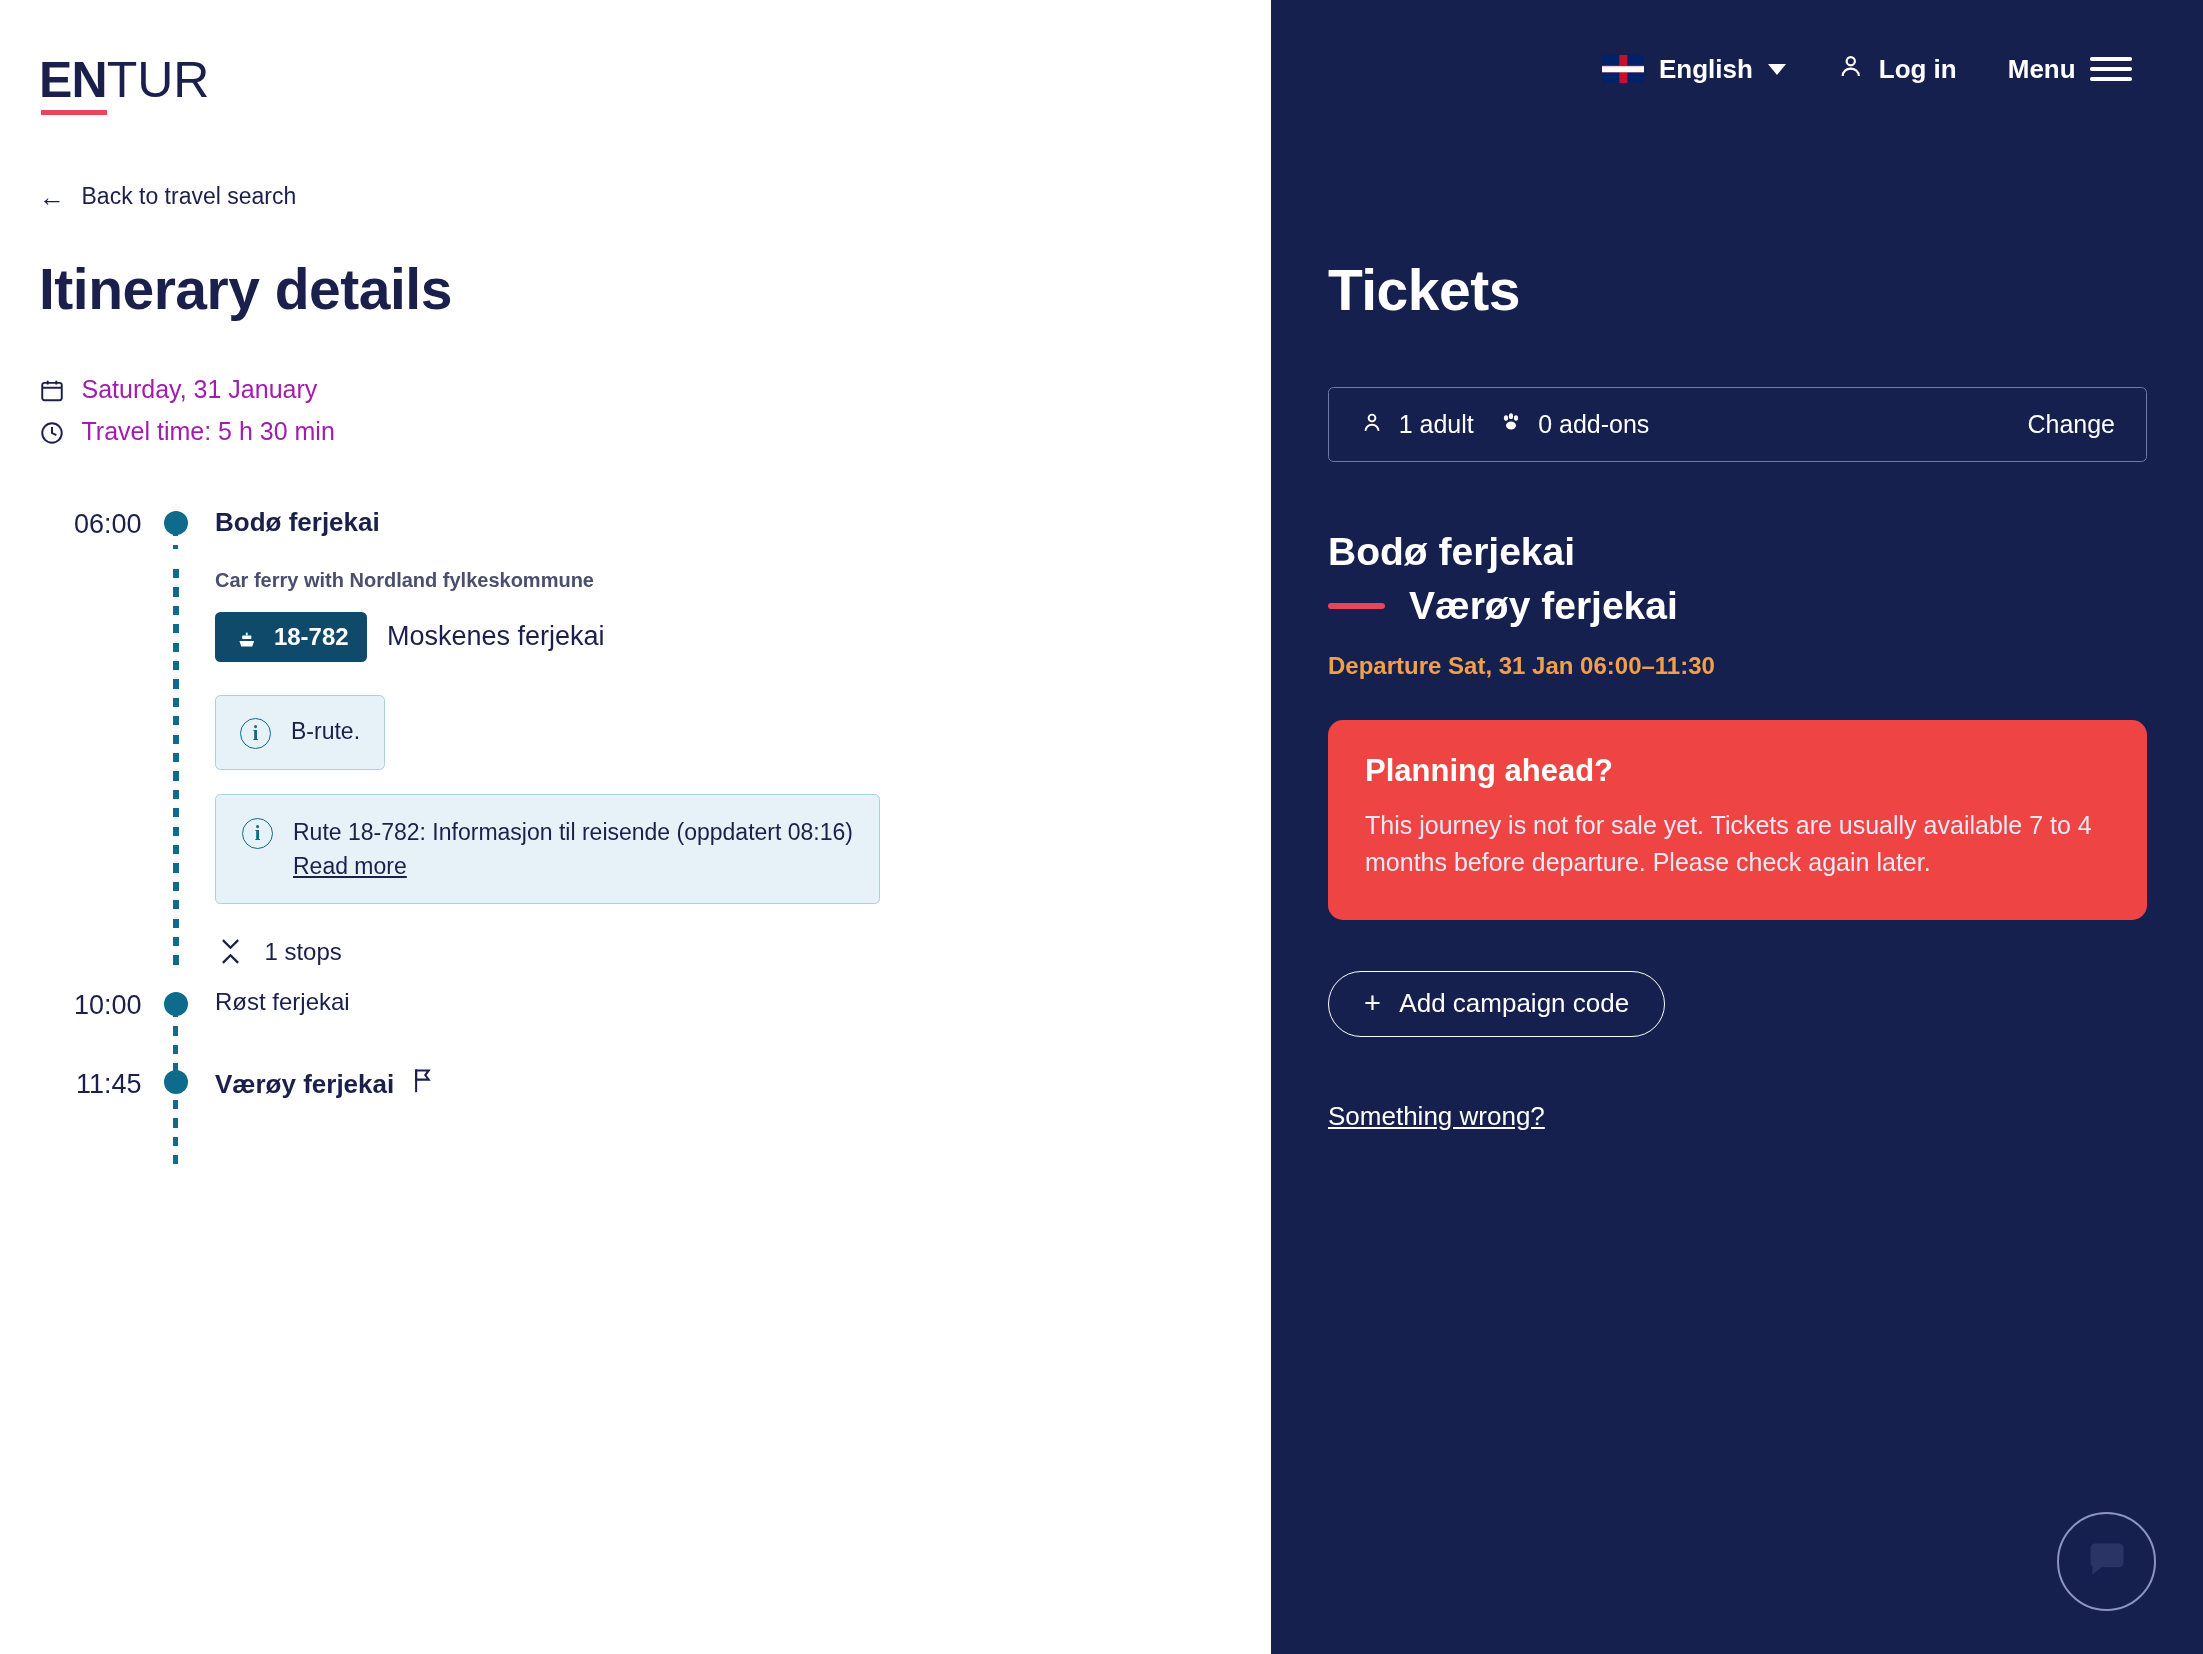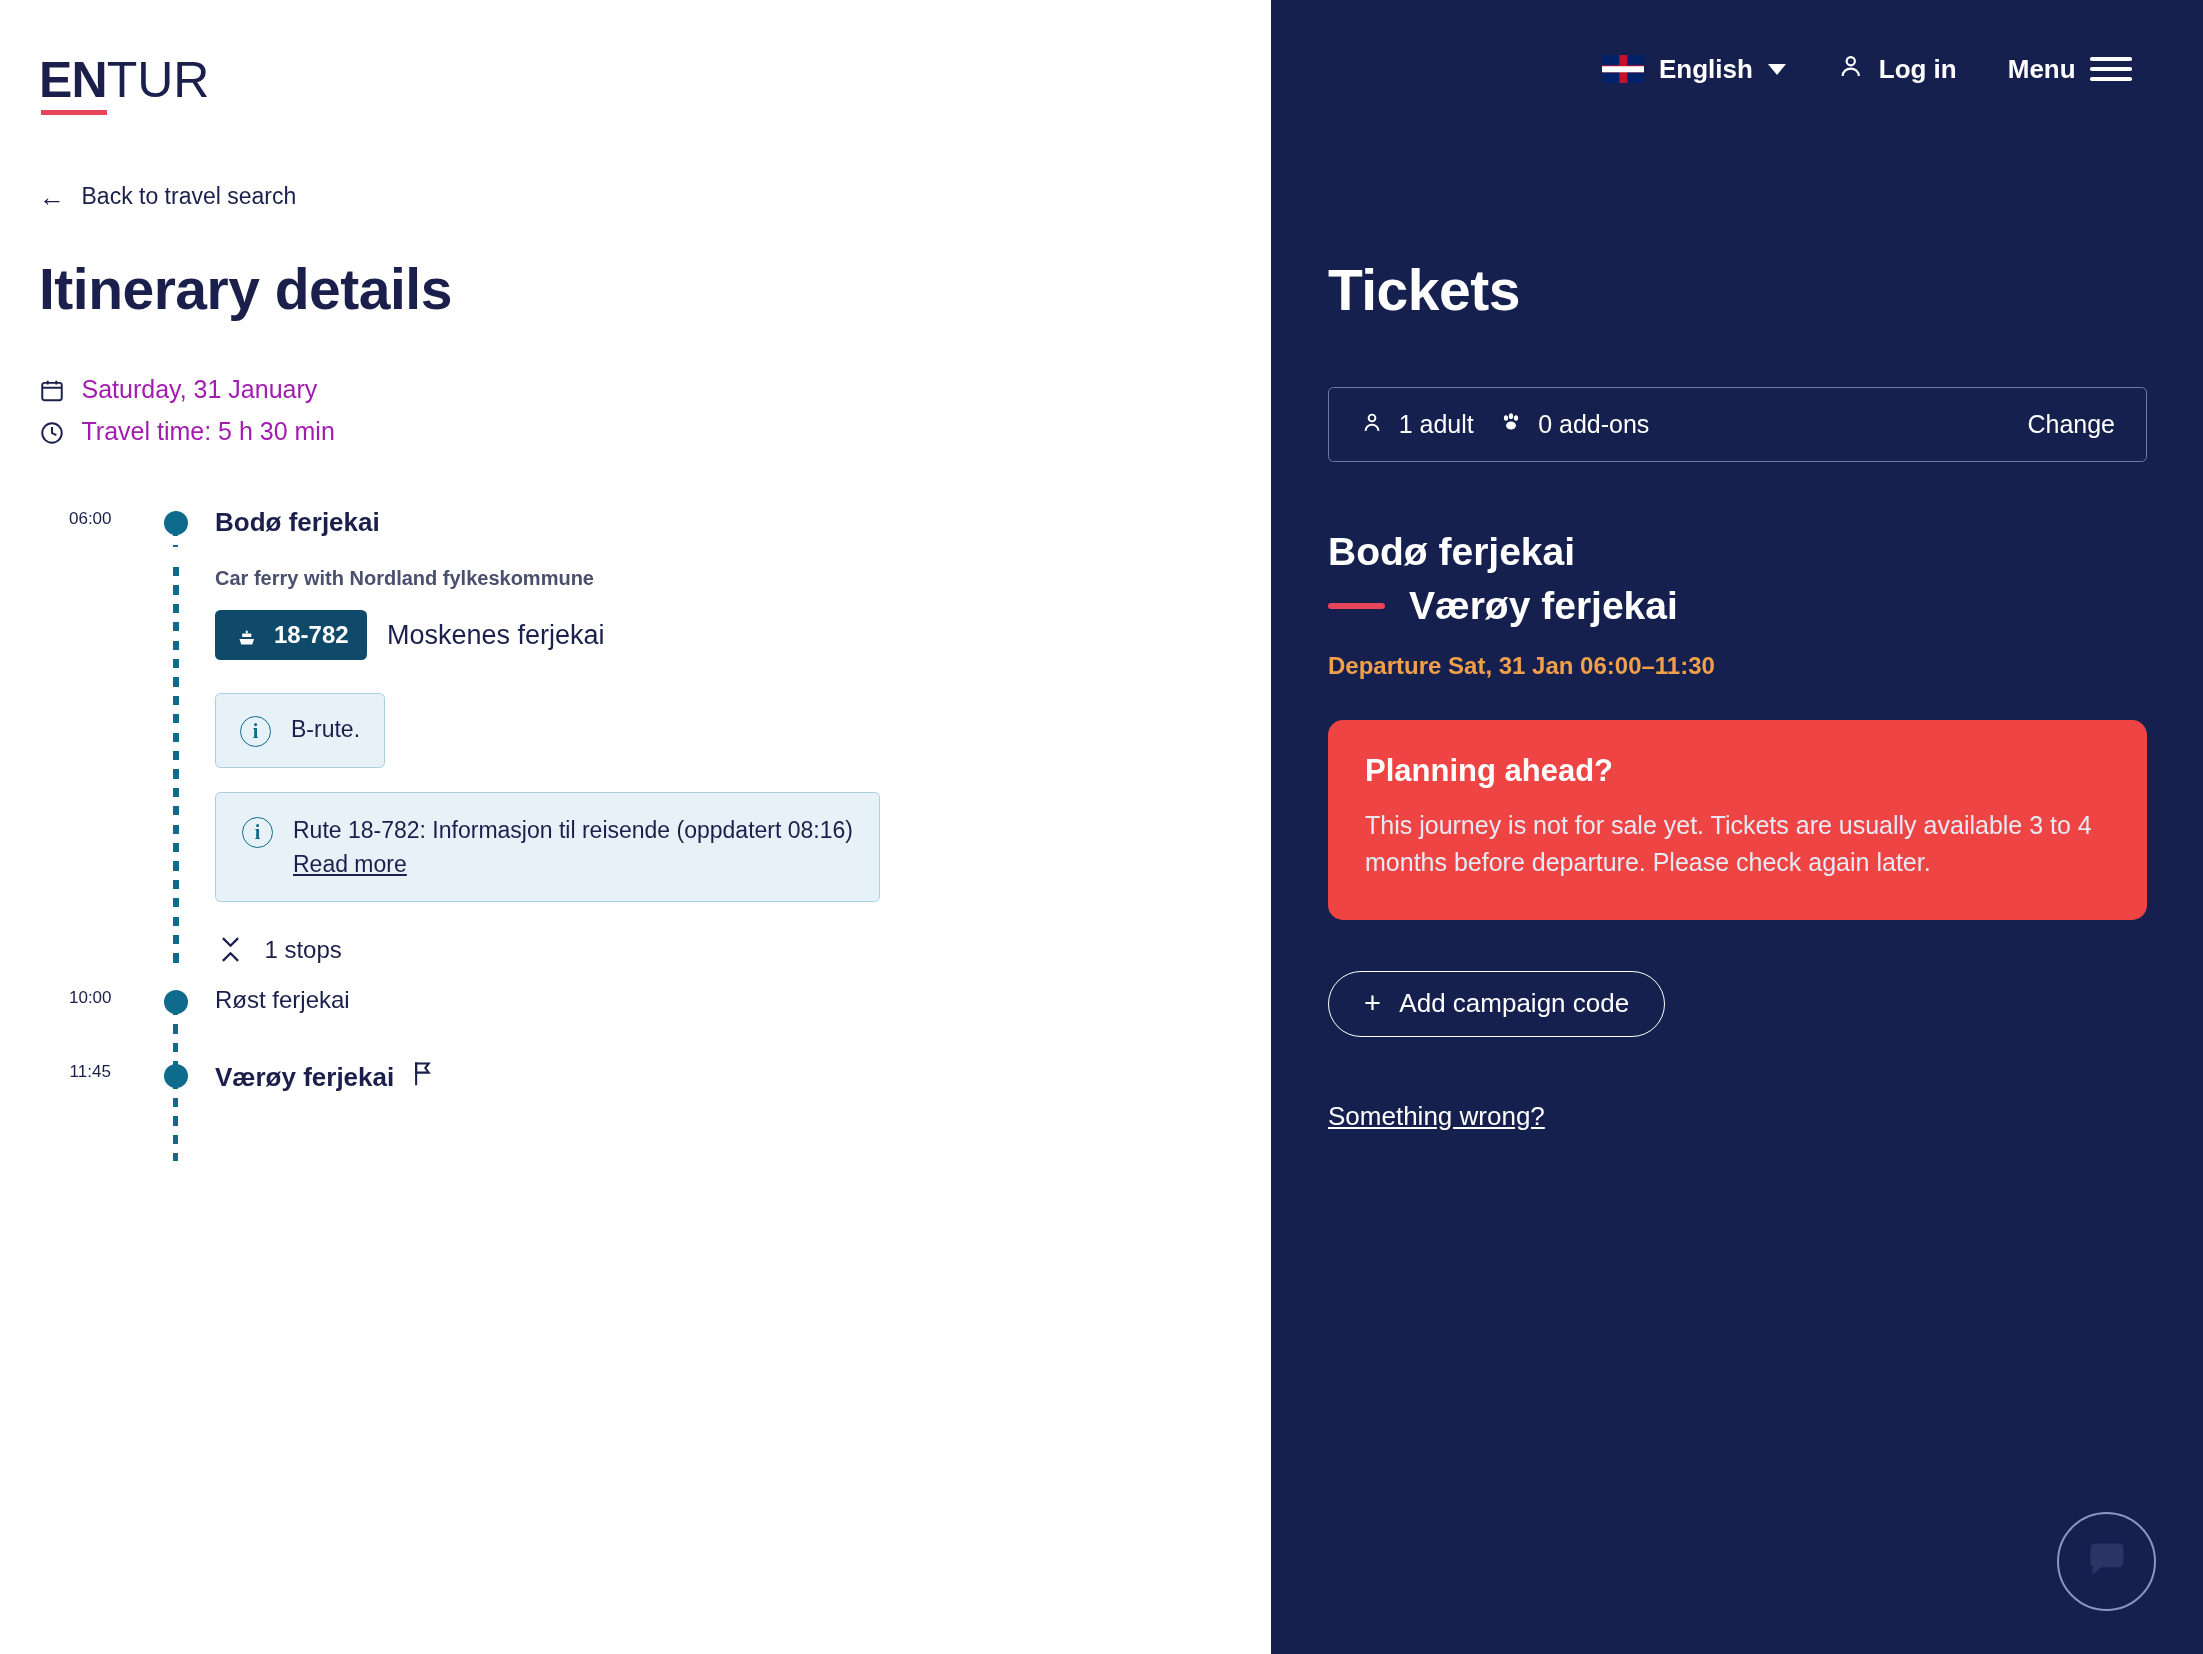--- a/index.html
+++ b/index.html
@@ -83,23 +83,23 @@
 
   
   .timeline {
     position: relative;
     margin-top: 61px;
     padding-left: 0;
   }
   .tl-row { display: flex; position: relative; }
   .tl-time {
     width: 119px;
-    text-align: center;
+    text-align: right;
     padding-right: 16.5px;
-    font-size: 17px;
+    font-size: 27px;
     color: #1a1f4b;
     padding-top: 1.8px;
     font-weight: 400;
   }
   .tl-axis {
     width: 37px;
     position: relative;
     flex: 0 0 37px;
   }
   .dot {
@@ -488,21 +488,21 @@
 
     <div class="route-from">Bodø ferjekai</div>
     <div class="route-to-row">
       <span class="route-dash"></span>
       <span class="route-to">Værøy ferjekai</span>
     </div>
     <div class="departure-line">Departure Sat, 31 Jan 06:00–11:30</div>
 
     <div class="info-card">
       <h3>Planning ahead?</h3>
-      <p>This journey is not for sale yet. Tickets are usually available 3 to 4 months before departure. Please check again later.</p>
+      <p>This journey is not for sale yet. Tickets are usually available 7 to 4 months before departure. Please check again later.</p>
     </div>
 
     <button class="campaign-btn">
       <span class="plus">+</span>
       <span>Add campaign code</span>
     </button>
 
     <a class="wrong-link">Something wrong?</a>
 
     <div class="chat-bubble">

